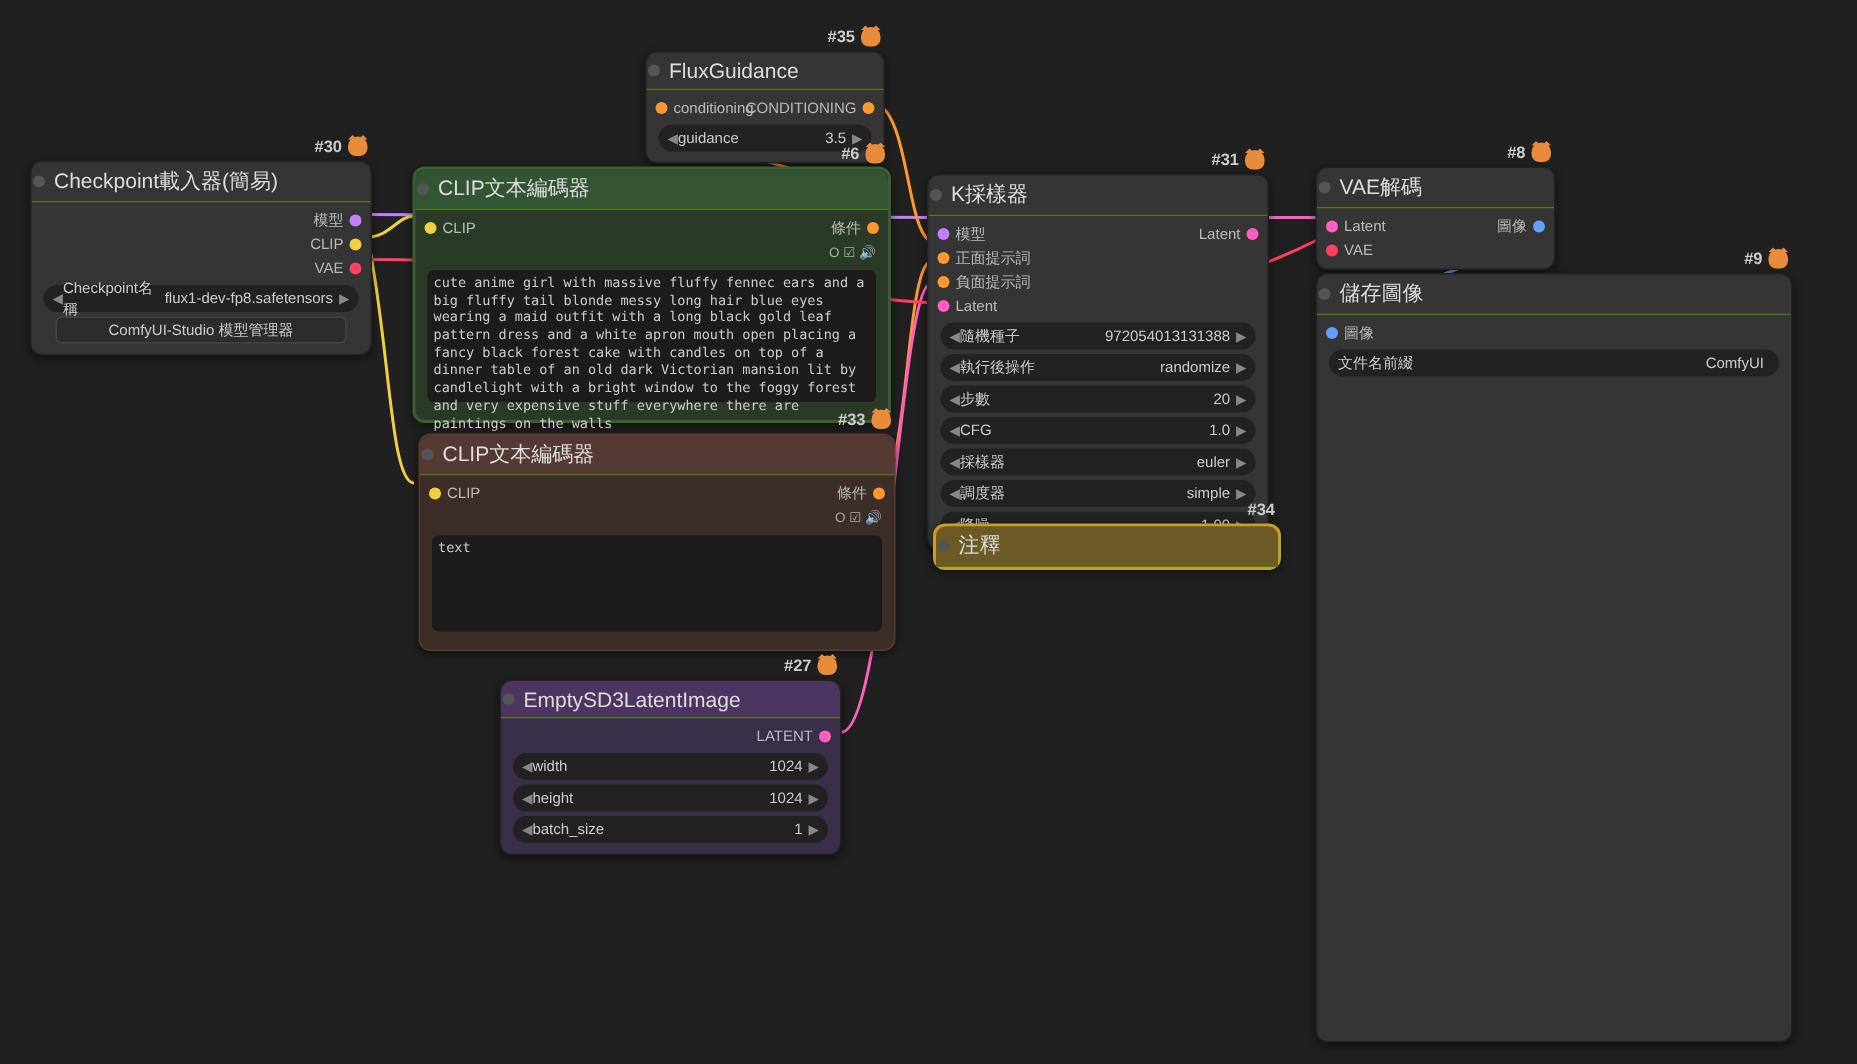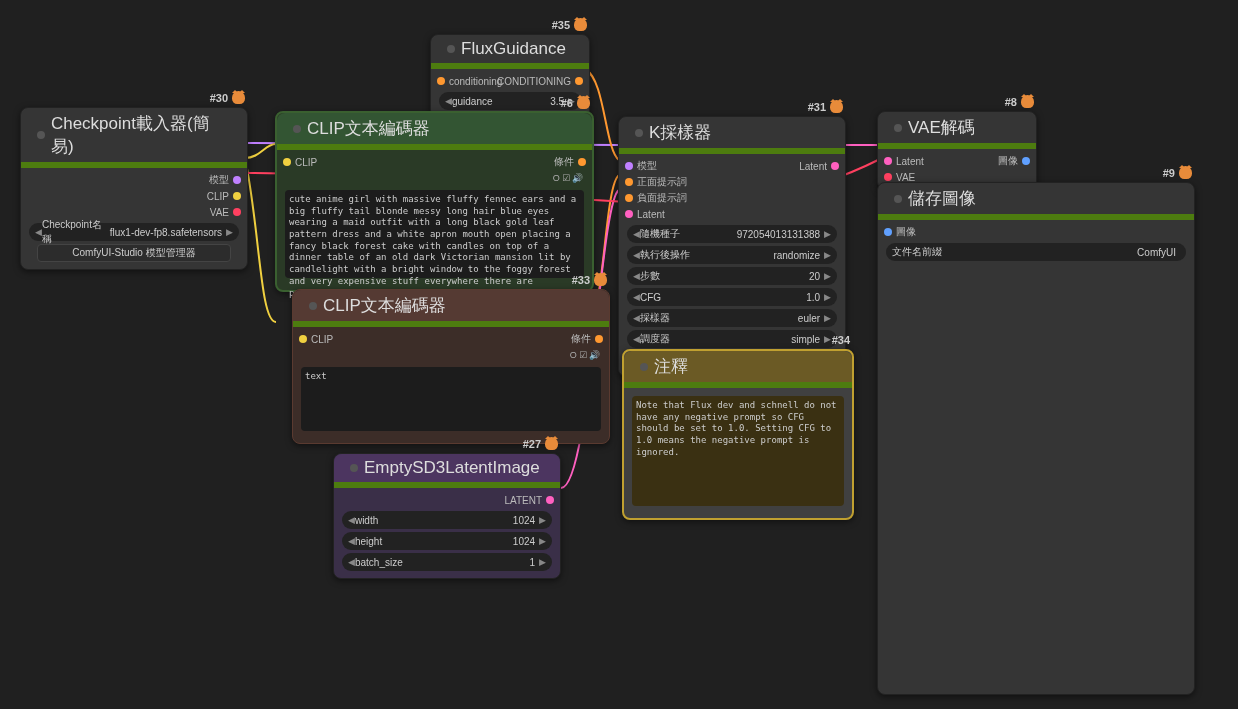--- a/index.html
+++ b/index.html
@@ -31,24 +31,24 @@
     display: flex;
     align-items: center;
     gap: 4px;
   }
   .fox { width: 13px; height: 13px; background: #e88b3a; border-radius: 50% 50% 40% 40%; position: relative; }
   .fox::before, .fox::after { content:''; position:absolute; width:0; height:0; border:3px solid transparent; border-bottom-color:#e88b3a; top:-4px; }
   .fox::before { left:0; } .fox::after { right:0; }
   .titlebar {
     display: flex;
     align-items: center;
-    padding: 4px 16px;
-    font-size: 17px;
+    padding: 4px 1px;
+    font-size: 14px;
     color: #ddd;
-    border-bottom: 6px solid #4d7c0f;
+    border-bottom: 1px solid #4d7c0f;
     border-radius: 8px 8px 0 0;
   }
   .dot { width: 8px; height: 8px; border-radius: 50%; background: #555; margin-right: 6px; }
   .body { padding: 4px 0; position: relative; }
   .slot-row { display: flex; align-items: center; height: 16px; position: relative; }
   .slot-left { position: absolute; left: 6px; display: flex; align-items: center; gap: 4px; }
   .slot-right { position: absolute; right: 6px; display: flex; align-items: center; gap: 4px; }
   .slot-dot { width: 8px; height: 8px; border-radius: 50%; }
   .slot-label { font-size: 10px; color: #bbb; }
   .widget {
@@ -215,21 +215,21 @@
     </div>
     <div class="slot-row">
         <span class="tools">
           <span>O ☑ 🔊</span>
         </span>
       </div>
     <div class="textarea" style="height:88px;"><span>cute anime girl with massive fluffy fennec ears and a big fluffy tail blonde messy long hair blue eyes wearing a maid outfit with a long black gold leaf pattern dress and a white apron mouth open placing a fancy black forest cake with candles on top of a dinner table of an old dark Victorian mansion lit by candlelight with a bright window to the foggy forest and very expensive stuff everywhere there are paintings on the walls</span></div>
   </div>
 </div>
 
-<div class="node" style="left:292px; top:289px; width:318px; background:#3c2d28; border:1px solid #5a3a30;">
+<div class="node" style="left:279px; top:289px; width:318px; background:#3c2d28; border:1px solid #5a3a30;">
   <div class="node-id">
       <span>#33</span>
       <span class="fox"></span>
     </div>
   <div class="titlebar h-brown">
       <span class="dot"></span>
       <span>CLIP文本編碼器</span>
     </div>
   <div class="body">
     <div class="slot-row">
@@ -364,31 +364,28 @@
       </div>
     <div class="widget">
         <span class="arrow">◀</span>
         <span class="wlabel">降噪</span>
         <span class="wval">1.00</span>
         <span class="arrow">▶</span>
       </div>
   </div>
 </div>
 
-<div class="node" style="left:622px; top:349px; width:232px; background:#404040; border:2px solid #c0a030;">
+<div class="node" style="left:622px; top:349px; width:232px; background:#c2410c; border:2px solid #c0a030;">
   <div class="node-id">
       <span>#34</span>
     </div>
   <div class="titlebar h-note">
       <span class="dot"></span>
       <span>注釋</span>
     </div>
-  <div class="body">
-    <div class="textarea" style="background:#3a3012; height:110px;"><span>Note that Flux dev and schnell do not have any negative prompt so CFG should be set to 1.0. Setting CFG to 1.0 means the negative prompt is ignored.</span></div>
-  </div>
 </div>
 
 <div class="node" style="left:877px; top:111px; width:160px;">
   <div class="node-id">
       <span>#8</span>
       <span class="fox"></span>
     </div>
   <div class="titlebar">
       <span class="dot"></span>
       <span>VAE解碼</span>

